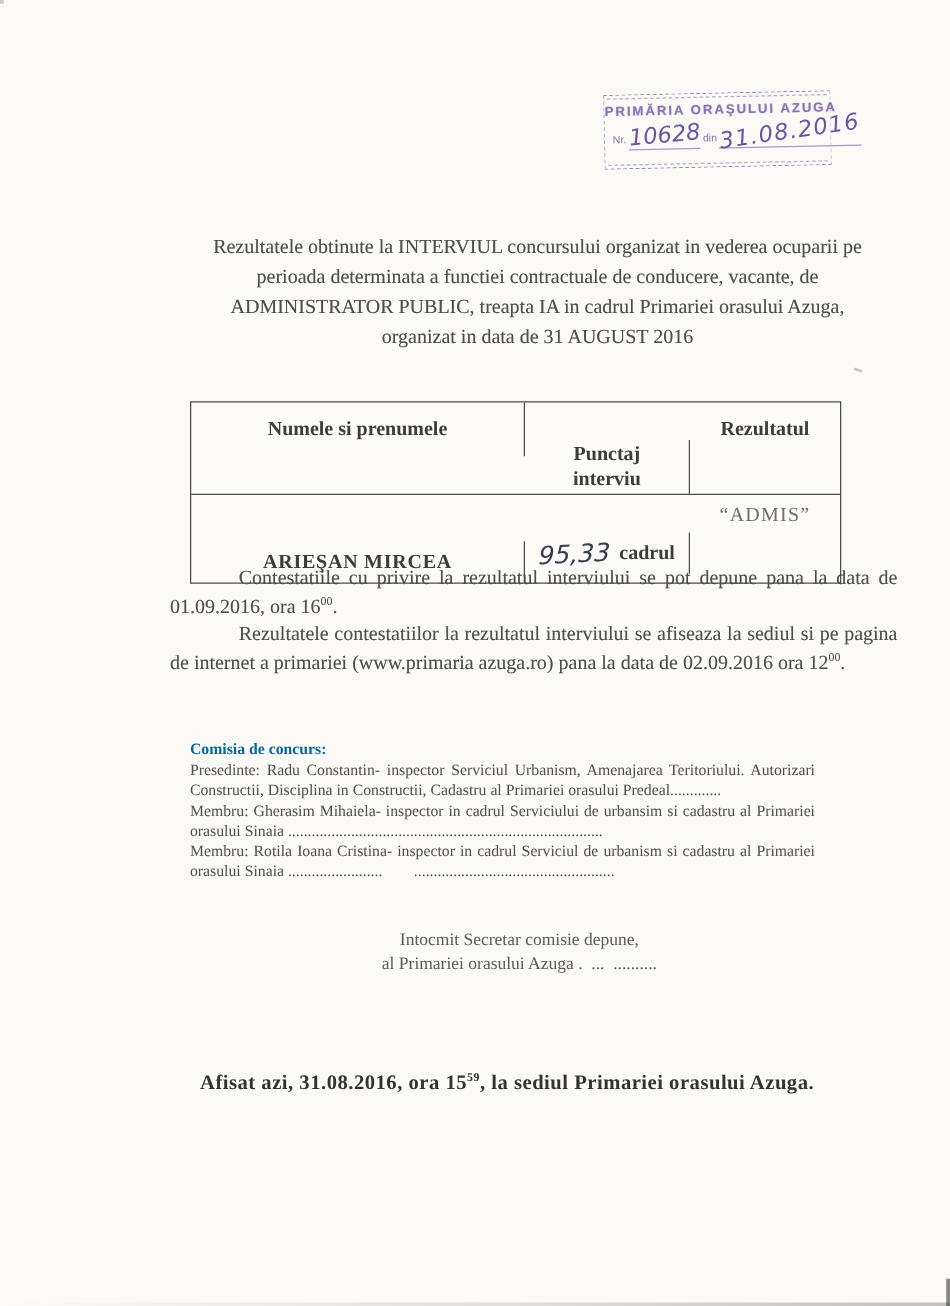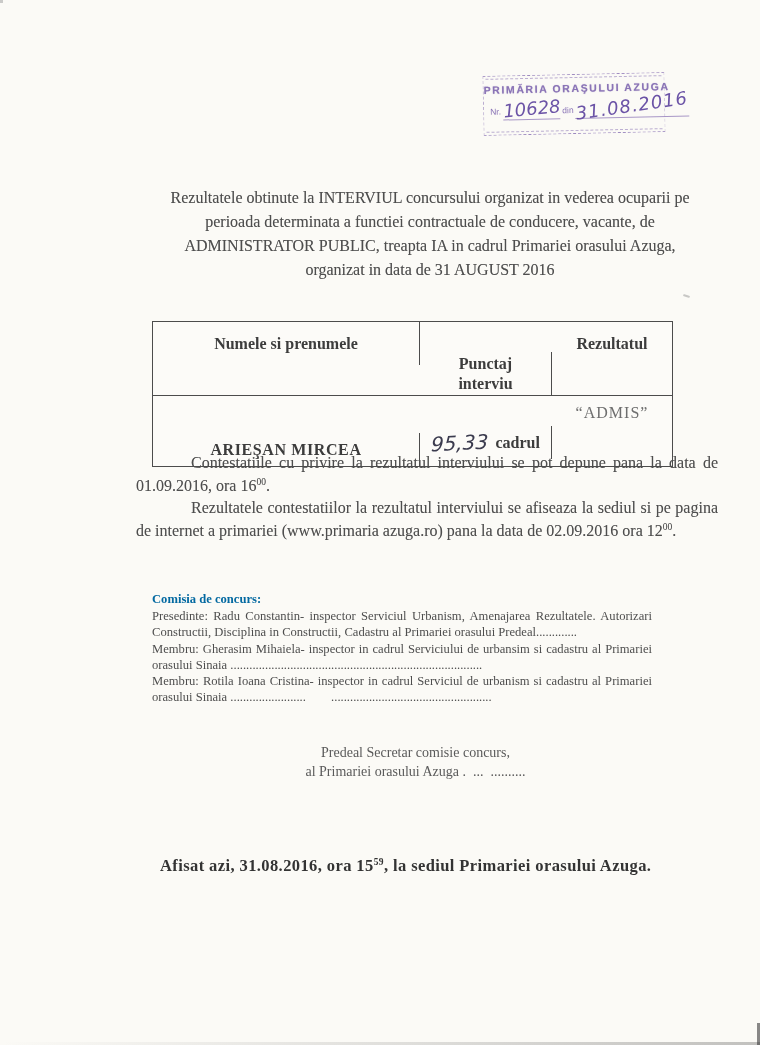--- a/index.html
+++ b/index.html
@@ -118,27 +118,27 @@
     </div>
   </div>
 
   <div class="bodyblock">
     <p><span>Contestatiile cu privire la rezultatul interviului se pot depune pana la data de 01.09.2016, ora 16</span><sup>00</sup><span>.</span></p>
     <p><span>Rezultatele contestatiilor la rezultatul interviului se afiseaza la sediul si pe pagina de internet a primariei (www.primaria azuga.ro) pana la data de 02.09.2016 ora 12</span><sup>00</sup><span>.</span></p>
   </div>
 
   <div class="commission">
     <p class="comm-heading">Comisia de concurs:</p>
-    <p class="entry">Presedinte: Radu Constantin- inspector Serviciul Urbanism, Amenajarea Rezultatele. Autorizari Constructii, Disciplina in Constructii, Cadastru al Primariei orasului Predeal.............</p>
+    <p class="entry">Presedinte: Radu Constantin- inspector Serviciul Urbanism, Amenajarea Teritoriului. Autorizari Constructii, Disciplina in Constructii, Cadastru al Primariei orasului Predeal.............</p>
     <p class="entry">Membru: Gherasim Mihaiela- inspector in cadrul Serviciului de urbansim si cadastru al Primariei orasului Sinaia ................................................................................</p>
     <p class="entry">Membru: Rotila Ioana Cristina- inspector in cadrul Serviciul de urbanism si cadastru al Primariei orasului Sinaia ........................&nbsp;&nbsp;&nbsp;&nbsp;&nbsp;&nbsp;&nbsp; ...................................................</p>
   </div>
 
   <div class="secretary">
-    <div>Predeal Secretar comisie concurs,</div>
+    <div>Intocmit Secretar comisie depune,</div>
     <div>al Primariei orasului Azuga .&nbsp;&nbsp;...&nbsp;&nbsp;..........</div>
   </div>
 
   <div class="footer"><span>Afisat azi, 31.08.2016, ora 15</span><sup>59</sup><span>, la sediul Primariei orasului Azuga.</span></div>
 
   <div class="speck speck-a"></div>
   <div class="edge-sliver"></div>
   <div class="bottom-shade"></div>
   <div class="corner-speck"></div>
 

